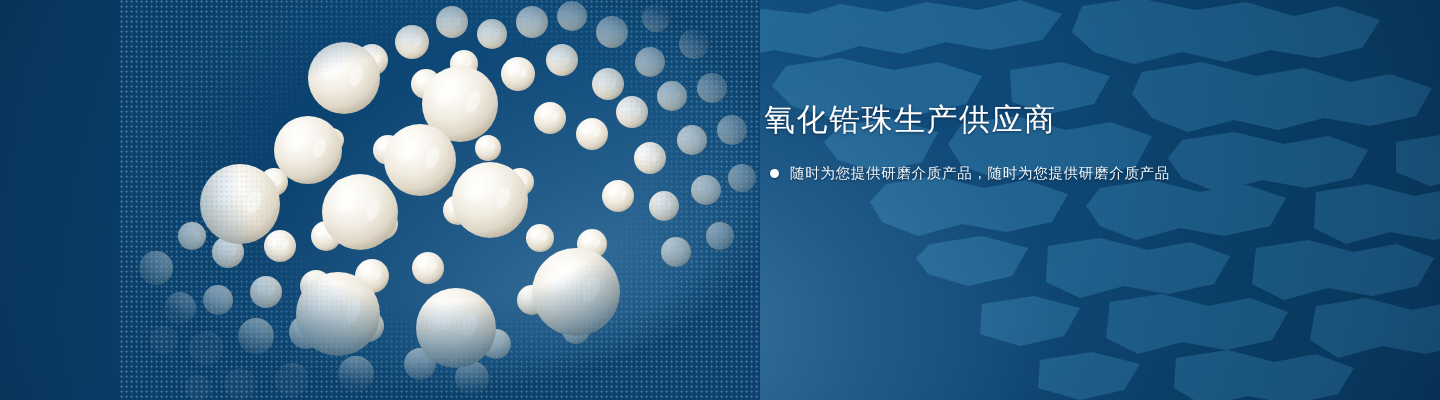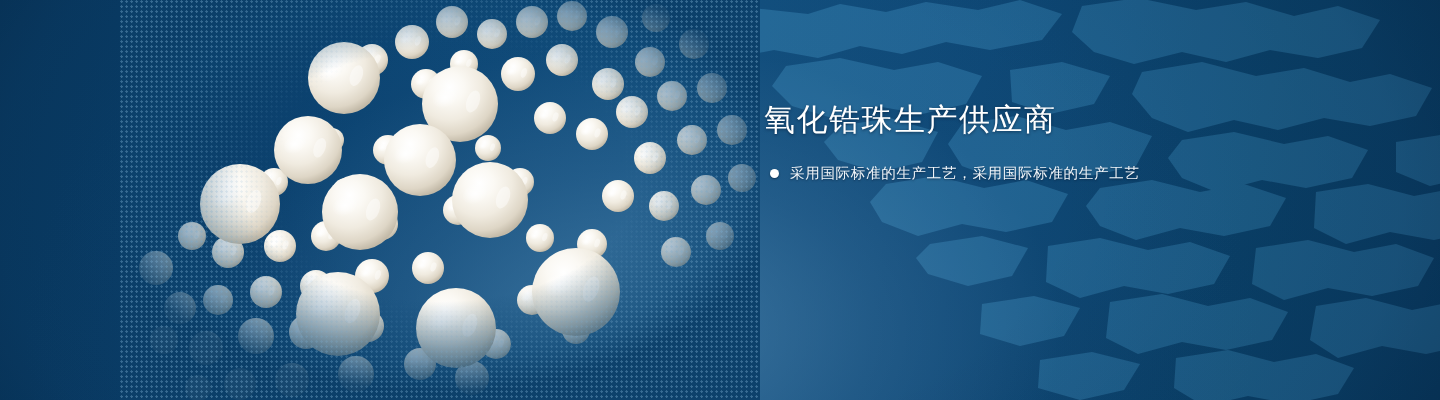--- a/index.html
+++ b/index.html
@@ -287,18 +287,18 @@
   </div>
 
   <div class="halftone"></div>
 
   <div class="copy">
     <h1 class="headline">氧化锆珠生产供应商</h1>
 
     <ul class="bullets">
       <li class="bullet">
         <span class="dot"></span>
-        <span class="bullet-text">采用国际标准的生产工艺，采用国际标准的生产工艺</span>
+        <span class="bullet-text">随时为您提供研磨介质产品，随时为您提供研磨介质产品</span>
       </li>
     </ul>
   </div>
 
 </div>
 
 </body></html>

